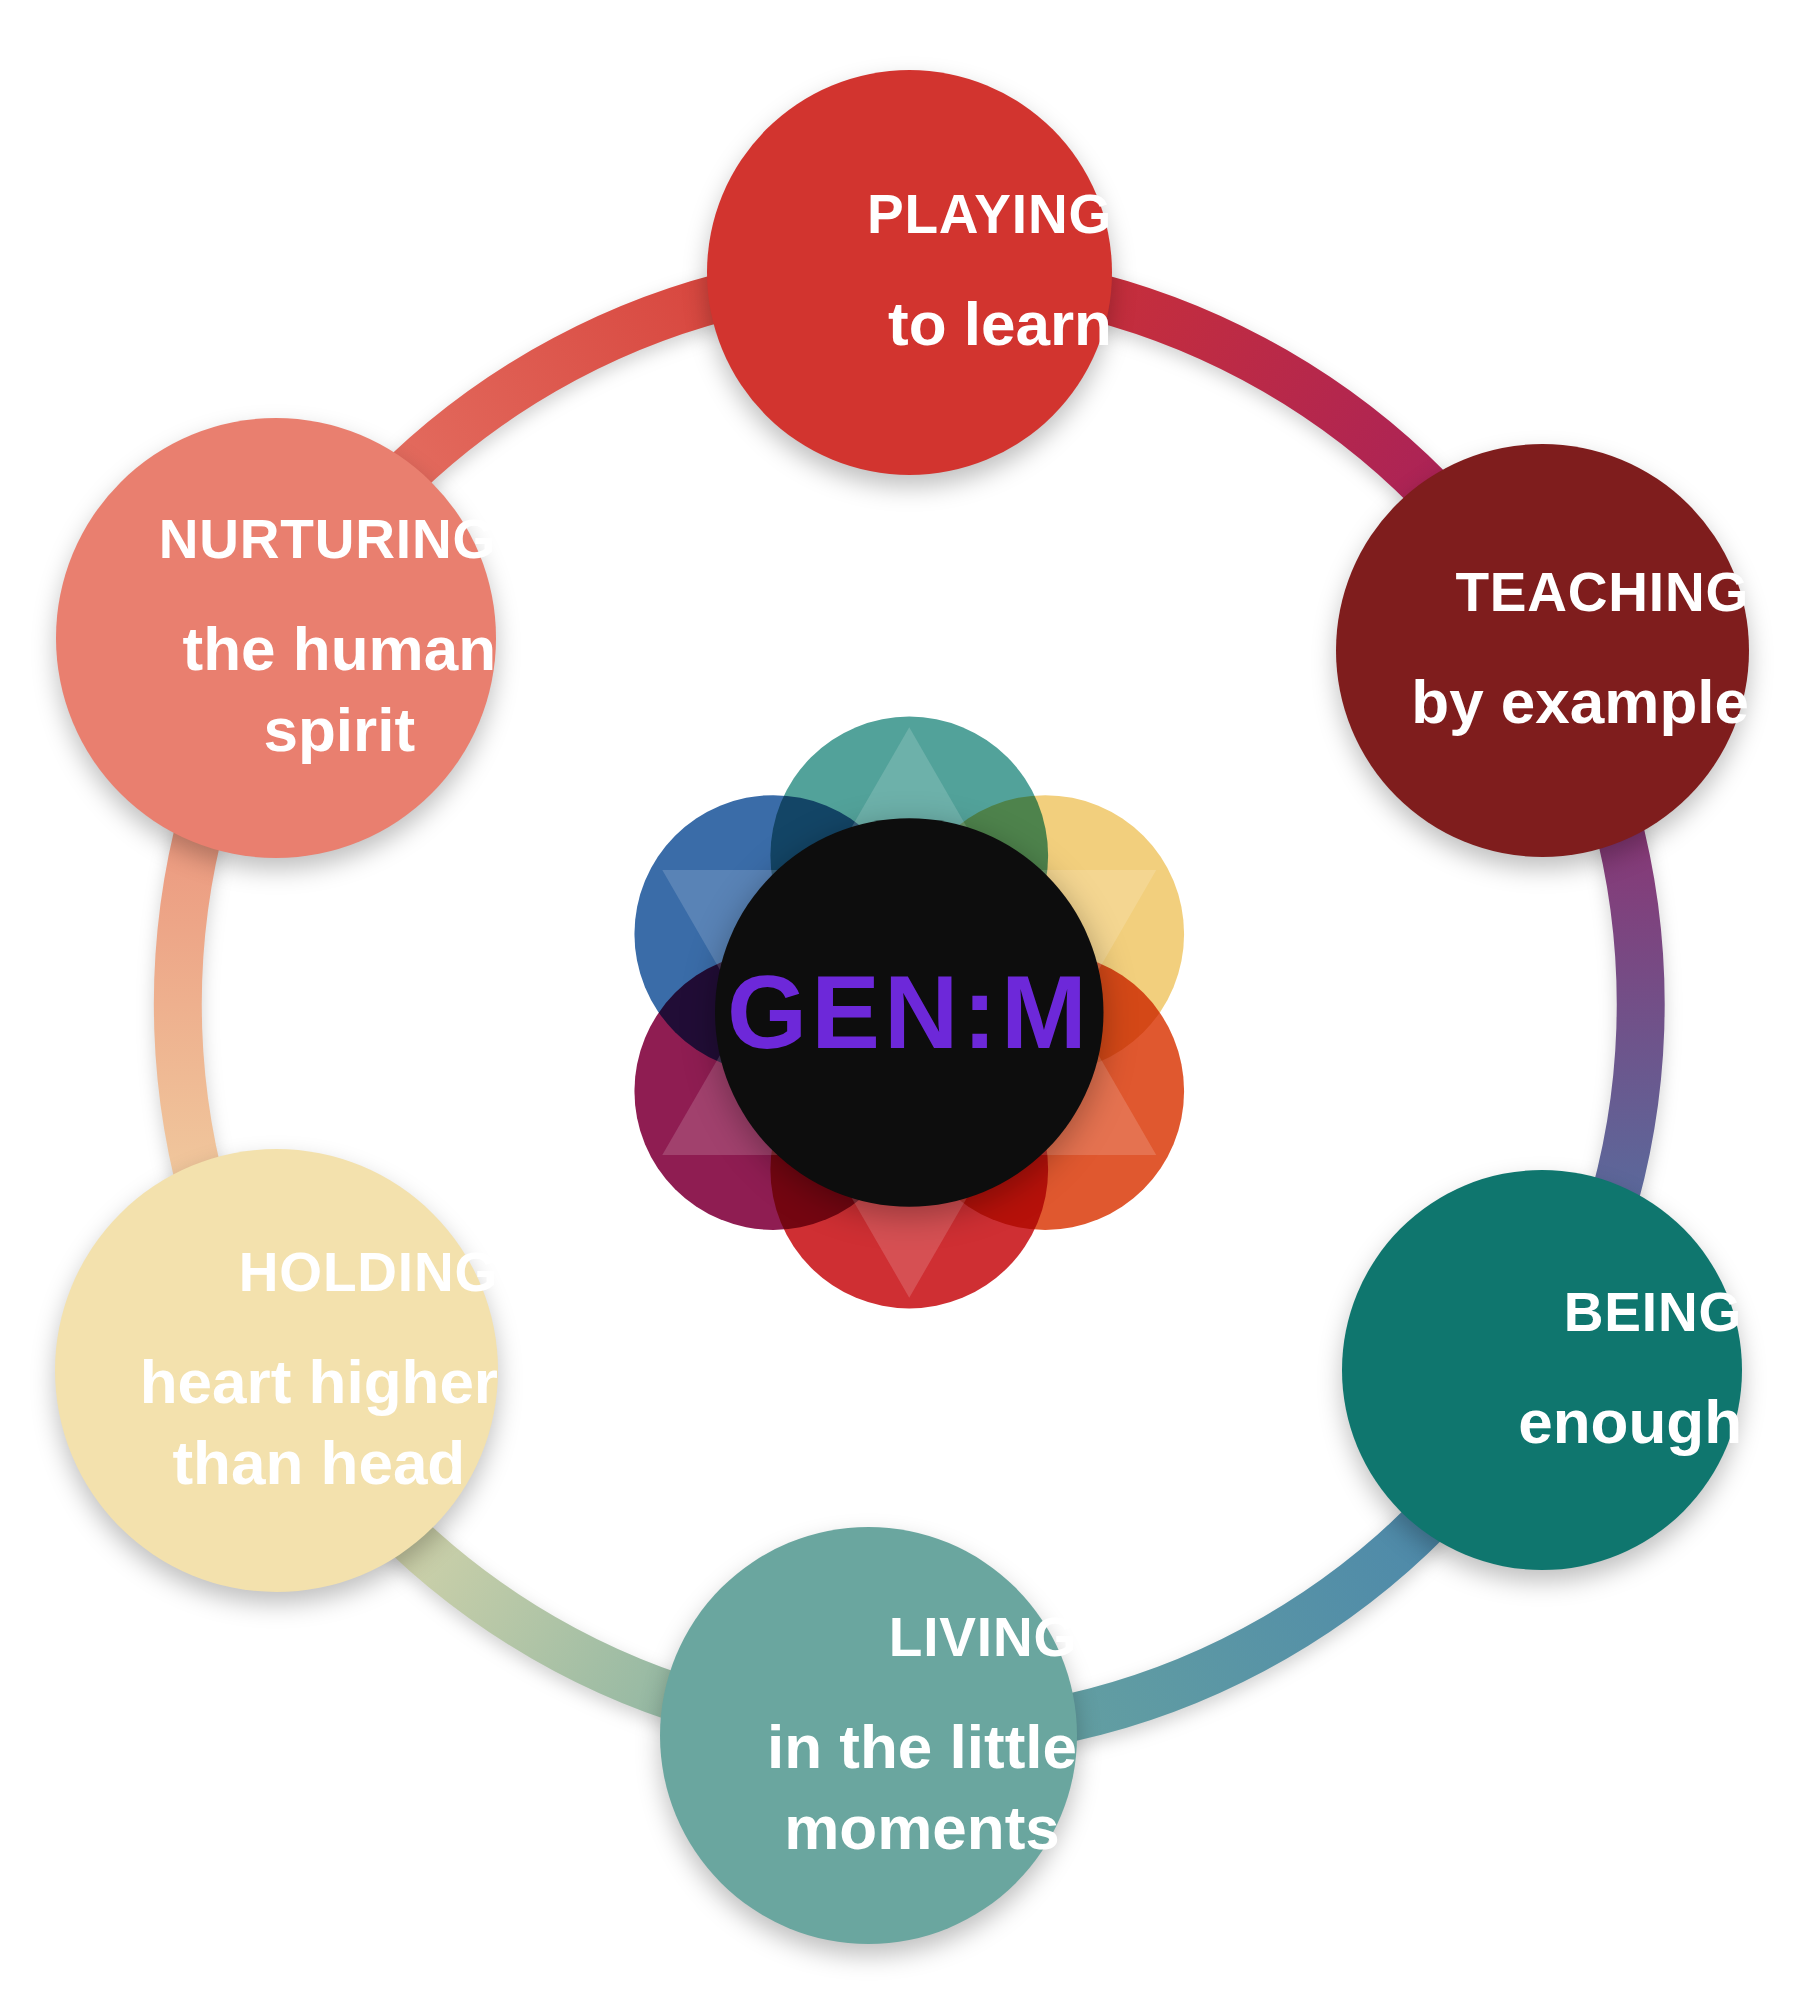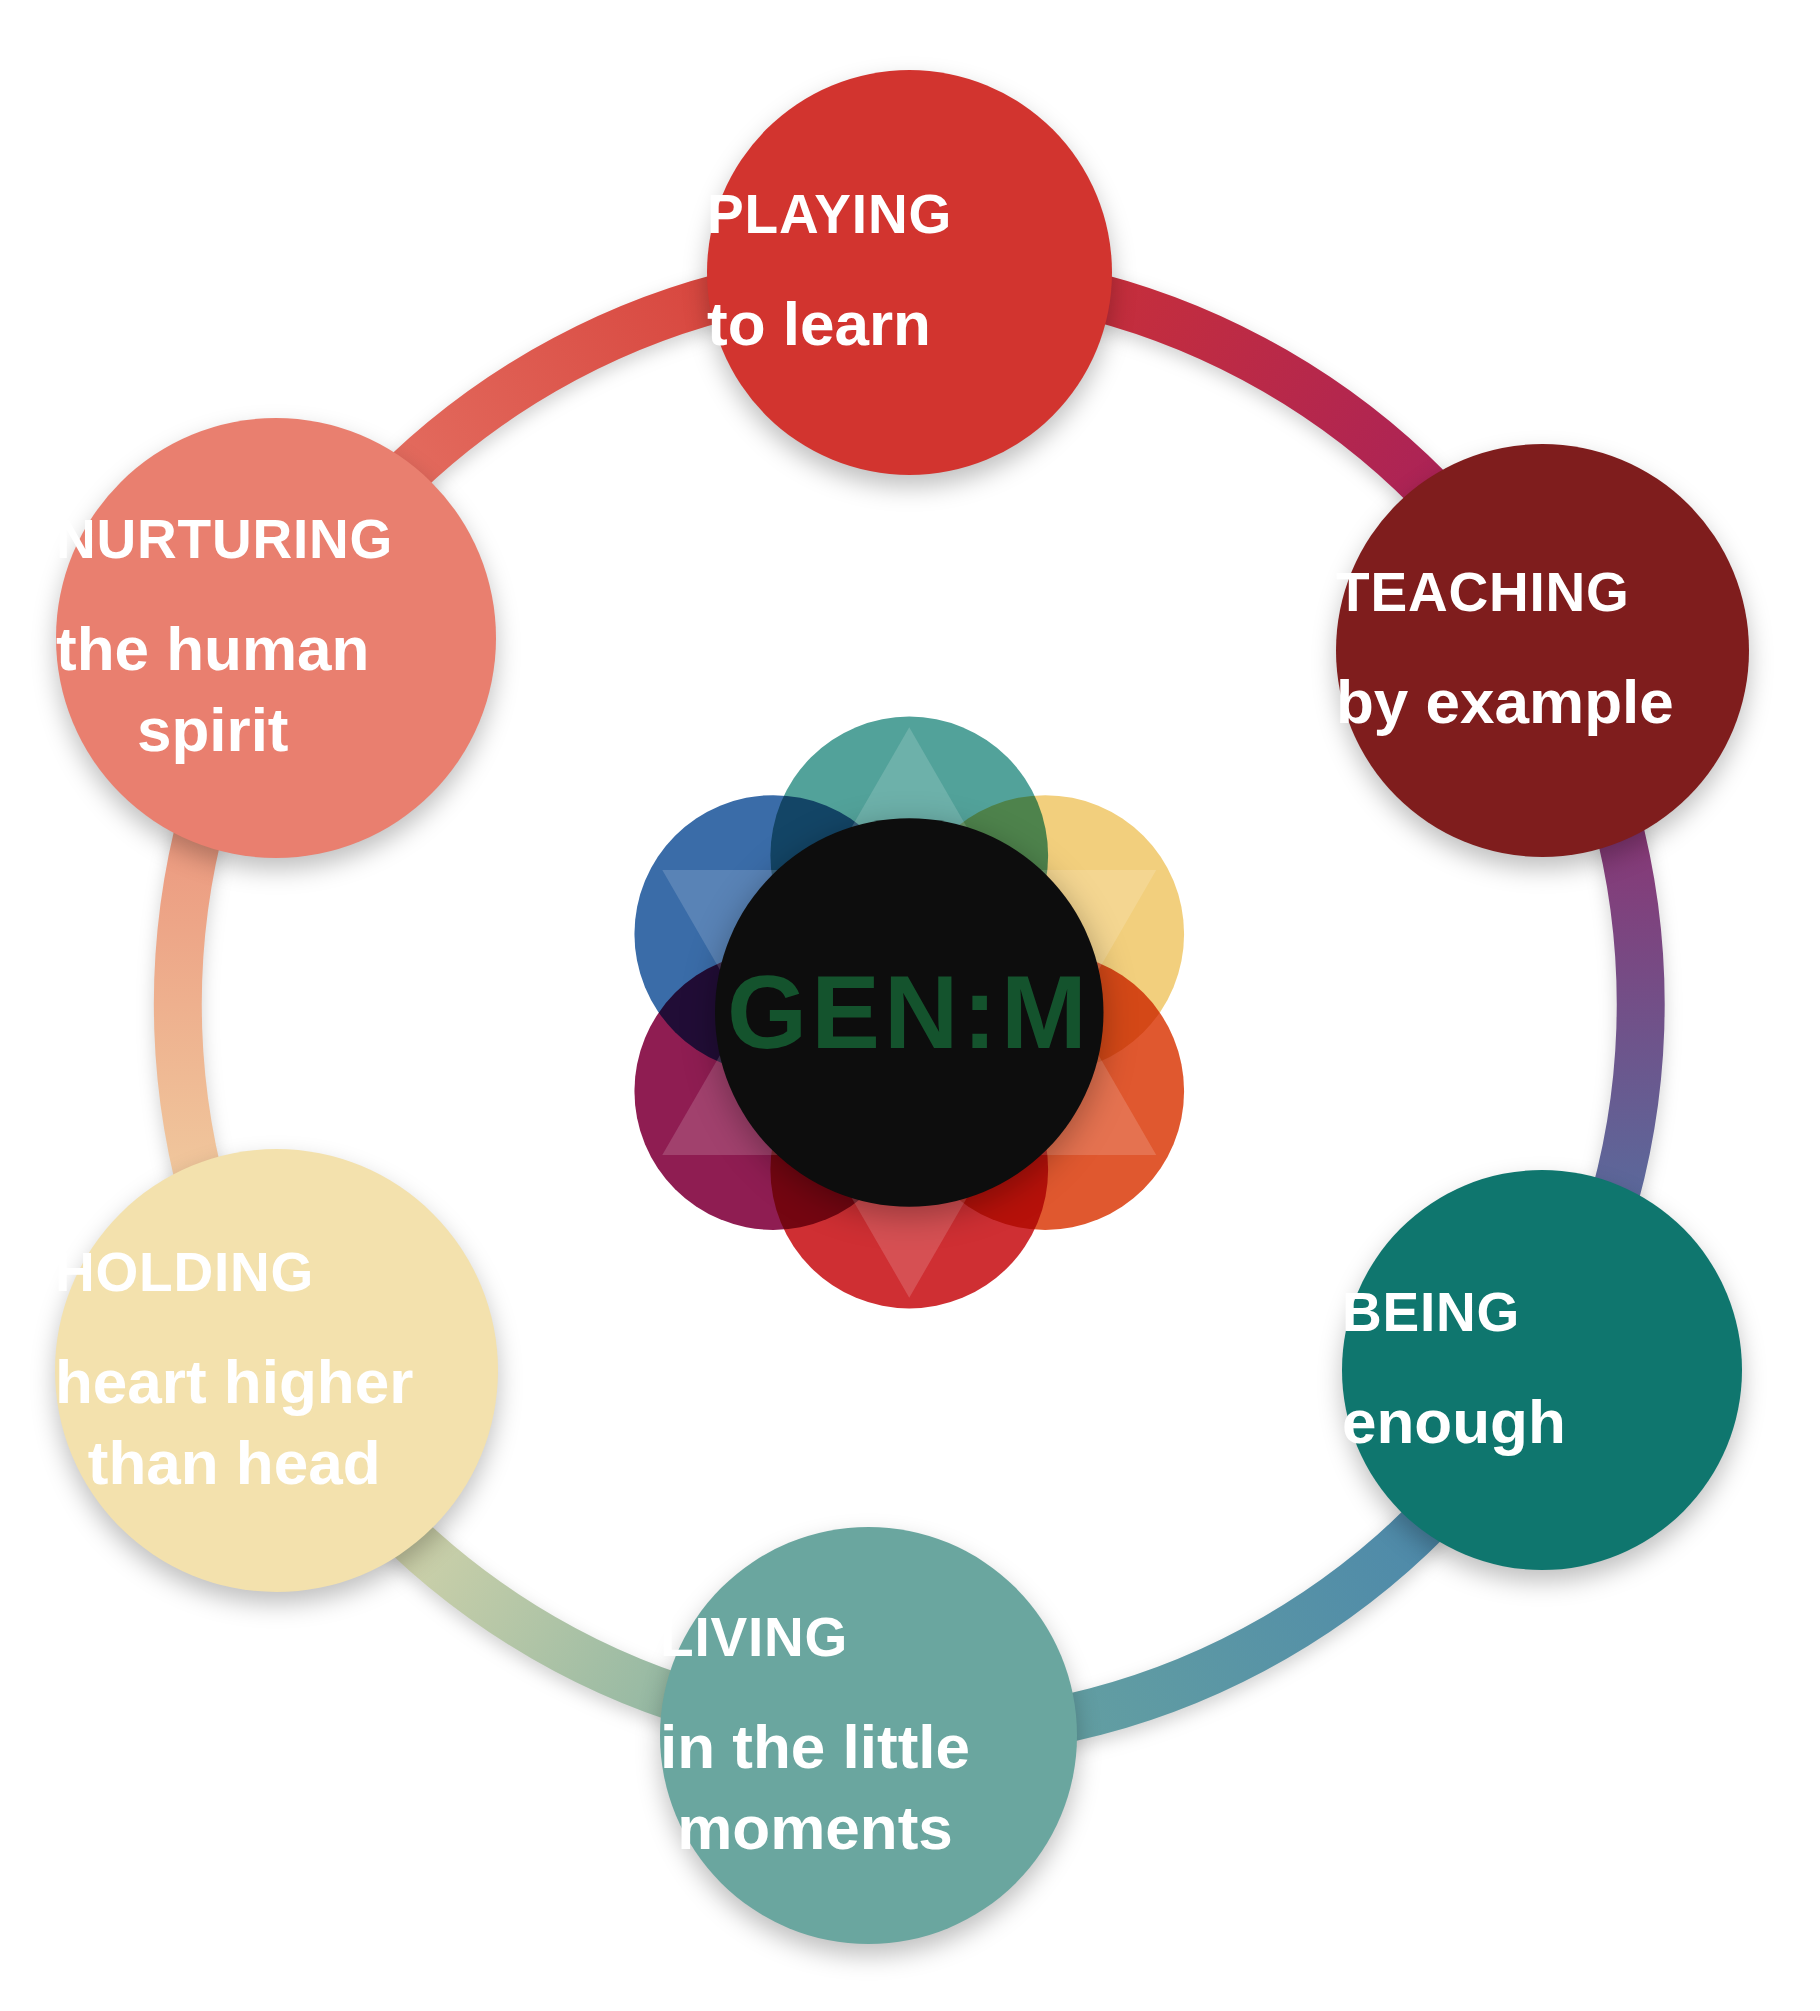--- a/index.html
+++ b/index.html
@@ -34,21 +34,21 @@
   }
   .logo-disc{
     filter:drop-shadow(0 10px 20px rgba(0,0,0,0.30));
   }
   .node{
     position:absolute;
     border-radius:50%;
     color:#ffffff;
     display:flex;
     flex-direction:column;
-    align-items:flex-start;
+    align-items:flex-end;
     justify-content:center;
     text-align:center;
     font-weight:bold;
     z-index:2;
     box-shadow:0 11.6px 25px rgba(0,0,0,0.25);
     gap:32px;
   }
   .node .title{
     font-size:55px;
     letter-spacing:0.8px;
@@ -64,21 +64,21 @@
   #node-teaching { left:1336px; top:444px;  width:413px; height:413px; background:#7f1d1d; }
   #node-being    { left:1342px; top:1170px; width:400px; height:400px; background:#0f766e; }
   #node-living   { left:660px;  top:1527px; width:417px; height:417px; background:#6aa69f; }
   #node-holding  { left:55px;   top:1149px; width:443px; height:443px; background:#f3e1ad; }
   #node-nurturing{ left:56px;   top:418px;  width:440px; height:440px; background:#e97f6f; }
   .center-logo-text{
     position:absolute;
     left:909px;
     top:1013px;
     transform:translate(-50%,-50%);
-    color:#14532d;
+    color:#6d28d9;
     font-weight:bold;
     font-size:103px;
     letter-spacing:4.1px;
     z-index:3;
     white-space:nowrap;
   }
 </style>
 </head>
 <body>
 

